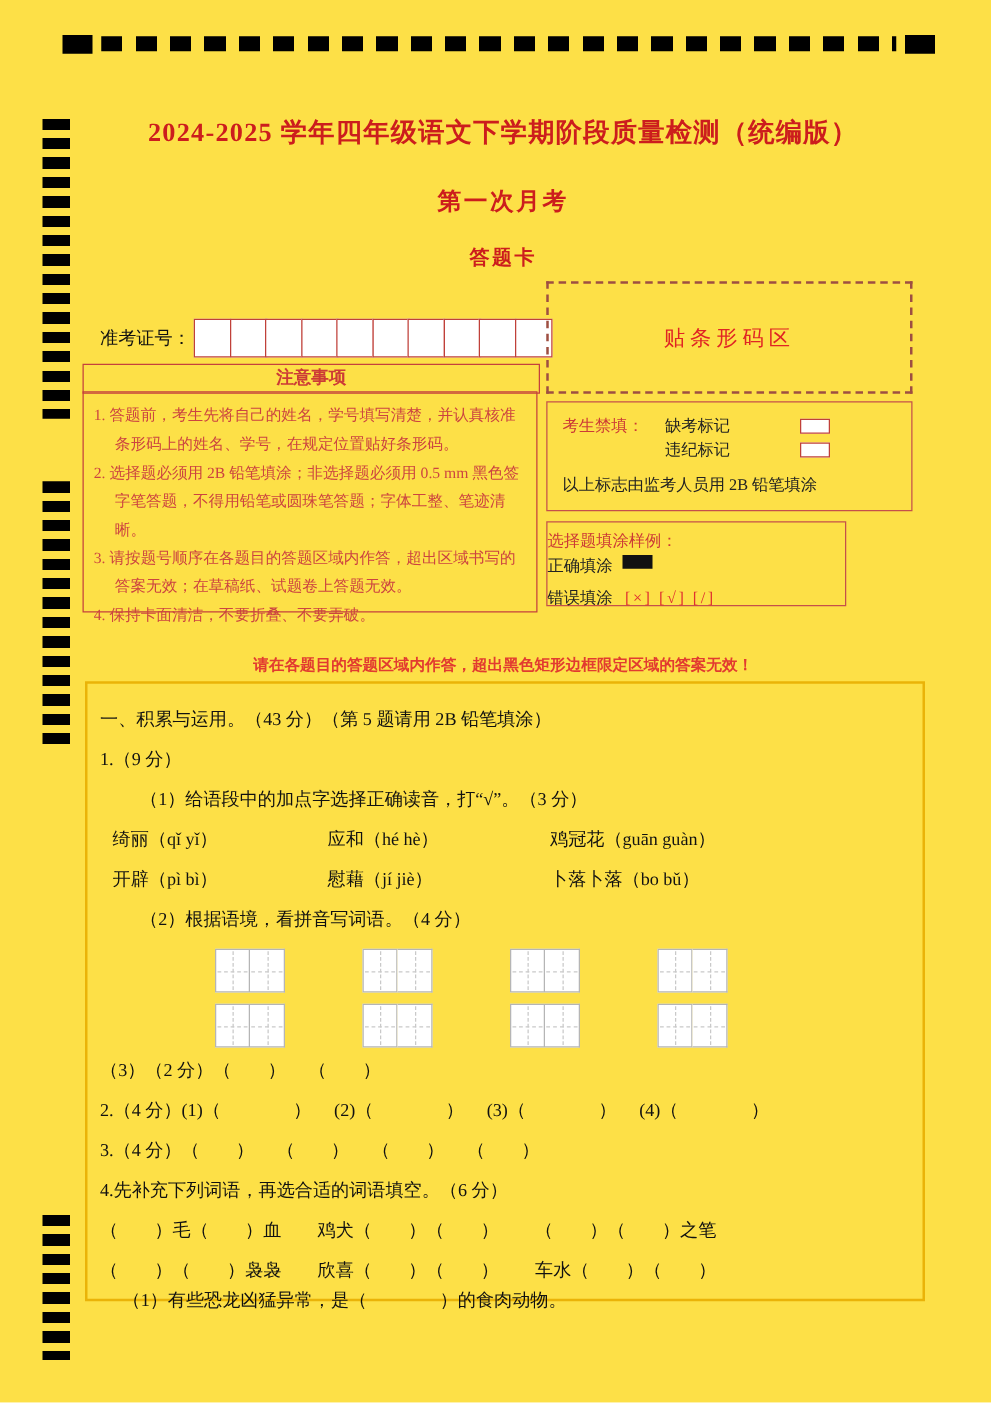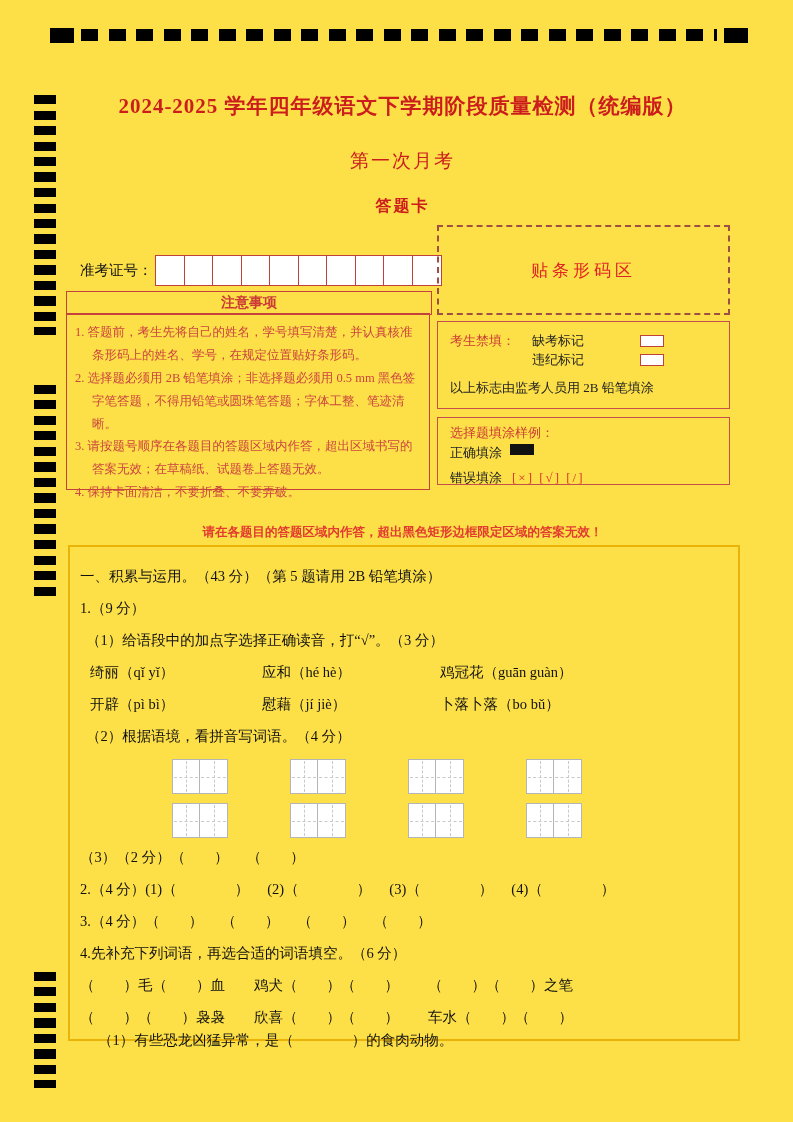--- a/index.html
+++ b/index.html
@@ -10,21 +10,21 @@
   .tb-sq{width:24px;height:15px;background:#000;flex:none;}
   .tb-strip{flex:1;height:12px;margin:1px 7px 0 7px;
             background:repeating-linear-gradient(90deg,#000 0 17px,transparent 17px 27.5px);}
   .lmark{position:absolute;left:34px;width:22px;
          background:repeating-linear-gradient(180deg,#000 0 9px,transparent 9px 15.5px);}
   .lm1{top:95px;height:240px;} .lm2{top:385px;height:213px;} .lm3{top:972px;height:116px;}
   
   .title1{position:absolute;left:60px;top:92px;width:685px;text-align:center;
           font-size:21px;font-weight:bold;color:#cc1d1d;letter-spacing:1px;}
   .title2{position:absolute;left:60px;top:148px;width:685px;text-align:center;
-          font-size:19px;font-weight:normal;color:#cc1d1d;letter-spacing:2px;}
+          font-size:19px;font-weight:bold;color:#cc1d1d;letter-spacing:2px;}
   .title3{position:absolute;left:60px;top:196px;width:685px;text-align:center;
           font-size:16px;font-weight:bold;color:#cc1d1d;letter-spacing:2px;}
   
   .name-row{position:absolute;left:80px;top:228px;font-size:14.5px;}
   .name-line{display:inline-block;width:258px;height:13px;border-bottom:1.5px solid #b8403a;vertical-align:baseline;}
   .exam-row{position:absolute;left:80px;top:255px;font-size:14.5px;display:flex;align-items:center;}
   .exam-boxes{display:flex;margin-left:4px;}
   .ebox{width:28px;height:29px;border:1.5px solid #c0403a;margin-left:-1.5px;background:#fff;}
   
   .notice-head{position:absolute;left:66px;top:291px;width:364px;height:22px;border:1px solid #c5413d;
@@ -36,34 +36,34 @@
   .barcode-box{position:absolute;left:437px;top:225px;width:293px;height:90px;border:2px dashed #9e4f42;
                box-sizing:border-box;display:flex;align-items:center;justify-content:center;}
   .barcode-label{font-size:17px;font-weight:normal;color:#e02424;letter-spacing:4px;}
   .proctor-box{position:absolute;left:437px;top:321px;width:293px;height:88px;border:1.5px solid #c5504b;
                box-sizing:border-box;padding:9px 10px 0 12px;font-size:13px;}
   .pr-row{display:flex;align-items:center;height:19px;}
   .pr-label{color:#cc3a36;width:82px;flex:none;}
   .pr-mark{width:84px;flex:none;color:#222;}
   .mark-box{width:22px;height:10px;border:1.5px solid #c0403a;margin-left:24px;background:#fff;}
   .pr-note{margin-top:10px;color:#222;}
-  .sample-box{position:absolute;left:437px;top:417px;width:293px;height:68px;border:1.5px solid #c5504b;
-              box-sizing:border-box;padding:6px 10px 0 12px;font-size:13px;overflow:visible;}
+  .sample-box{position:absolute;left:437px;top:417px;width:240px;height:68px;border:1.5px solid #c5504b;
+              box-sizing:border-box;padding:6px 10px 0 0;font-size:13px;overflow:visible;}
   .sample-title{color:#cc3a36;}
   .sample-row{margin-top:2px;color:#222;}
   .fill-rect{display:inline-block;width:24px;height:11px;background:#111;margin-left:8px;vertical-align:2px;}
   .wrong-row{margin-top:7px;color:#222;}
   .wrong-marks{color:#e03030;margin-left:10px;letter-spacing:2px;}
   
   .warning{position:absolute;left:60px;top:524px;width:685px;text-align:center;
            font-size:12.5px;font-weight:bold;color:#e23b30;}
   .main-box{position:absolute;left:68px;top:545px;width:672px;height:496px;border:2px solid #eab308;
             box-sizing:border-box;padding:20px 0 0 10px;font-size:14.5px;color:#111;}
   .l{margin-bottom:13px;line-height:19px;}
-  .ind1{margin-left:0;} .ind2{margin-left:6px;} .ind3{}
+  .ind1{margin-left:0;} .ind2{margin-left:32px;} .ind3{}
   .words-row{display:flex;margin-left:10px;}
   .words-row .w0{width:172px;} .words-row .w1{width:178px;}
   
   .wgrow{display:flex;gap:62px;margin-left:92px;margin-bottom:9px;}
   .wg{display:flex;}
   .wcell{width:28px;height:35px;border:1px solid #b5b5b5;position:relative;box-sizing:border-box;background:#fff;}
   .wg .wcell + .wcell{border-left:none;}
   .wcell::before{content:"";position:absolute;left:1px;right:1px;top:50%;border-top:1px dashed #c9c9c9;}
   .wcell::after{content:"";position:absolute;top:1px;bottom:1px;left:50%;border-left:1px dashed #c9c9c9;}
   .sub1-line{position:absolute;left:28px;bottom:-11px;background:transparent;}

